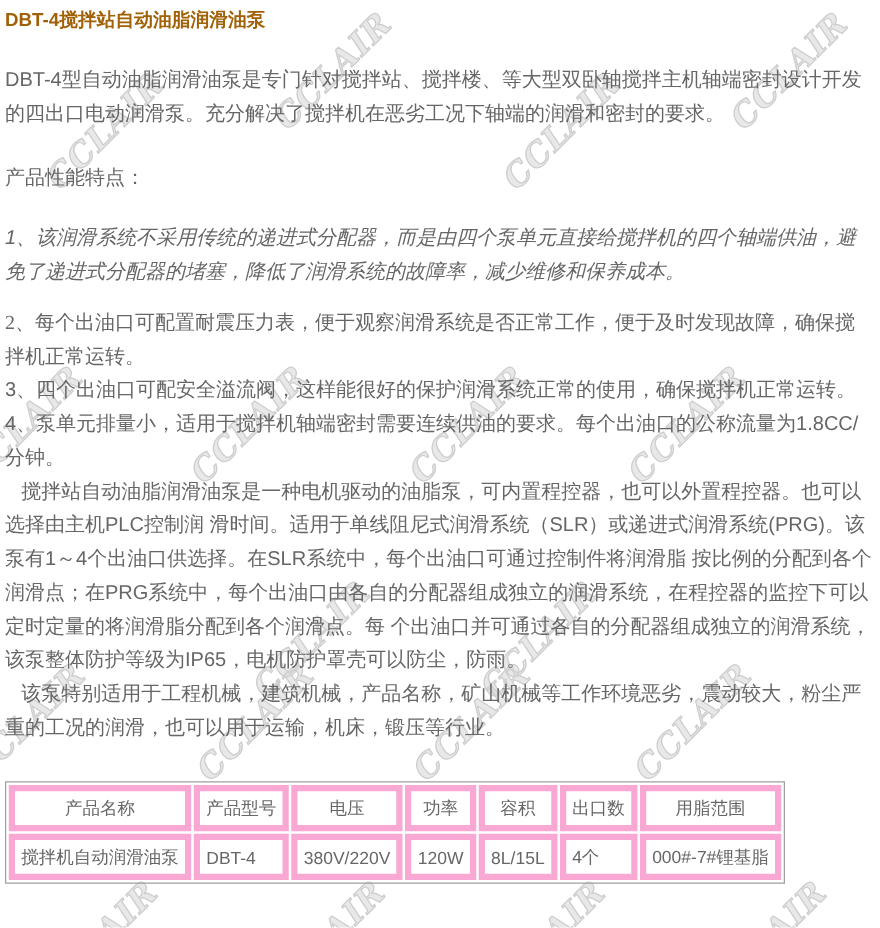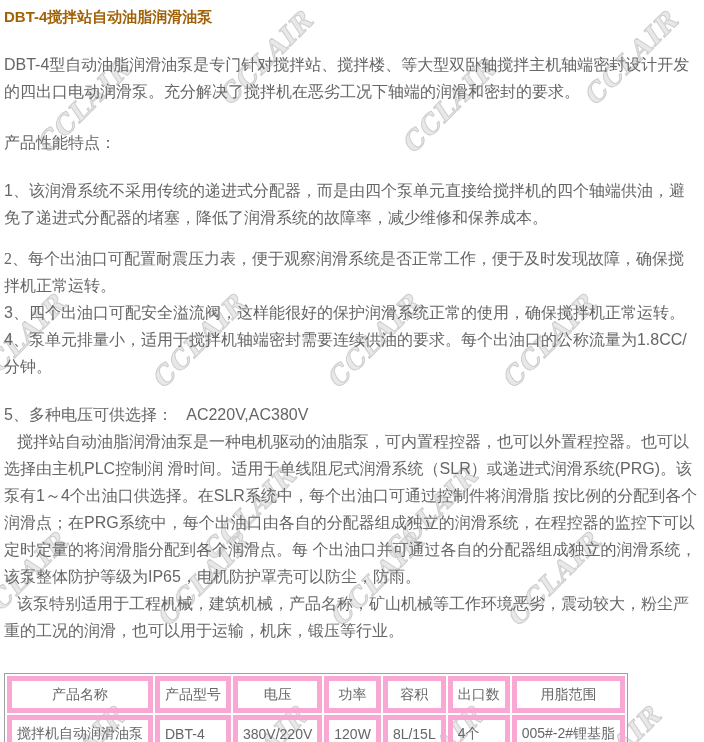--- a/index.html
+++ b/index.html
@@ -48,21 +48,21 @@
     margin: 2px 0 0 0;
   }
   p.body-text {
     font-size: 16px;
     line-height: 27px;
     margin: 0;
     white-space: pre-wrap;
   }
   p.intro            { margin-top: 25px; }
   p.section-heading  { margin-top: 24px; }
-  p.feat-first       { margin-top: 21px; }
+  p.feat-first       { margin-top: 21px; font-style: italic; }
   p.feat-group-start { margin-top: 14px; font-family: Liberation Serif, serif; }
   p.feat-last        { margin-top: 21px; }
   p.indent           { text-indent: 13px; }
   p.specs-heading    { margin-top: 58px; }
   table.specs {
     margin-top: 29px;
     border-collapse: separate;
     border-spacing: 2px;
     border: 1px solid #9f9f9f;
     table-layout: fixed;
@@ -117,21 +117,20 @@
   <p class="body-text section-heading">产品性能特点：</p>
 
   <p class="body-text feat-first">1、该润滑系统不采用传统的递进式分配器，而是由四个泵单元直接给搅拌机的四个轴端供油，避免了递进式分配器的堵塞，降低了润滑系统的故障率，减少维修和保养成本。</p>
 
   <p class="body-text feat-group-start">2、每个出油口可配置耐震压力表，便于观察润滑系统是否正常工作，便于及时发现故障，确保搅拌机正常运转。</p>
 
   <p class="body-text">3、四个出油口可配安全溢流阀，这样能很好的保护润滑系统正常的使用，确保搅拌机正常运转。</p>
 
   <p class="body-text">4、泵单元排量小，适用于搅拌机轴端密封需要连续供油的要求。每个出油口的公称流量为1.8CC/分钟。</p>
 
-  <p class="body-text feat-last">5、多种电压可供选择：   AC220V,AC380V</p>
 
   <p class="body-text indent">搅拌站自动油脂润滑油泵是一种电机驱动的油脂泵，可内置程控器，也可以外置程控器。也可以选择由主机PLC控制润 滑时间。适用于单线阻尼式润滑系统（SLR）或递进式润滑系统(PRG)。该泵有1～4个出油口供选择。在SLR系统中，每个出油口可通过控制件将润滑脂 按比例的分配到各个润滑点；在PRG系统中，每个出油口由各自的分配器组成独立的润滑系统，在程控器的监控下可以定时定量的将润滑脂分配到各个润滑点。每 个出油口并可通过各自的分配器组成独立的润滑系统，该泵整体防护等级为IP65，电机防护罩壳可以防尘，防雨。</p>
 
   <p class="body-text indent">该泵特别适用于工程机械，建筑机械，产品名称，矿山机械等工作环境恶劣，震动较大，粉尘严重的工况的润滑，也可以用于运输，机床，锻压等行业。</p>
 
 
   <table class="specs">
     <colgroup id="specs-cols">
         <col style="width: 118px;">
         <col style="width: 50px;">
@@ -153,18 +152,18 @@
         </tr>
     </thead>
     <tbody id="specs-body">
         <tr>
           <td>搅拌机自动润滑油泵</td>
           <td>DBT-4</td>
           <td>380V/220V</td>
           <td>120W</td>
           <td>8L/15L</td>
           <td>4个</td>
-          <td>005#-2#锂基脂</td>
+          <td>000#-7#锂基脂</td>
         </tr>
       </tbody>
   </table>
 
 </div>
 
 </body></html>

